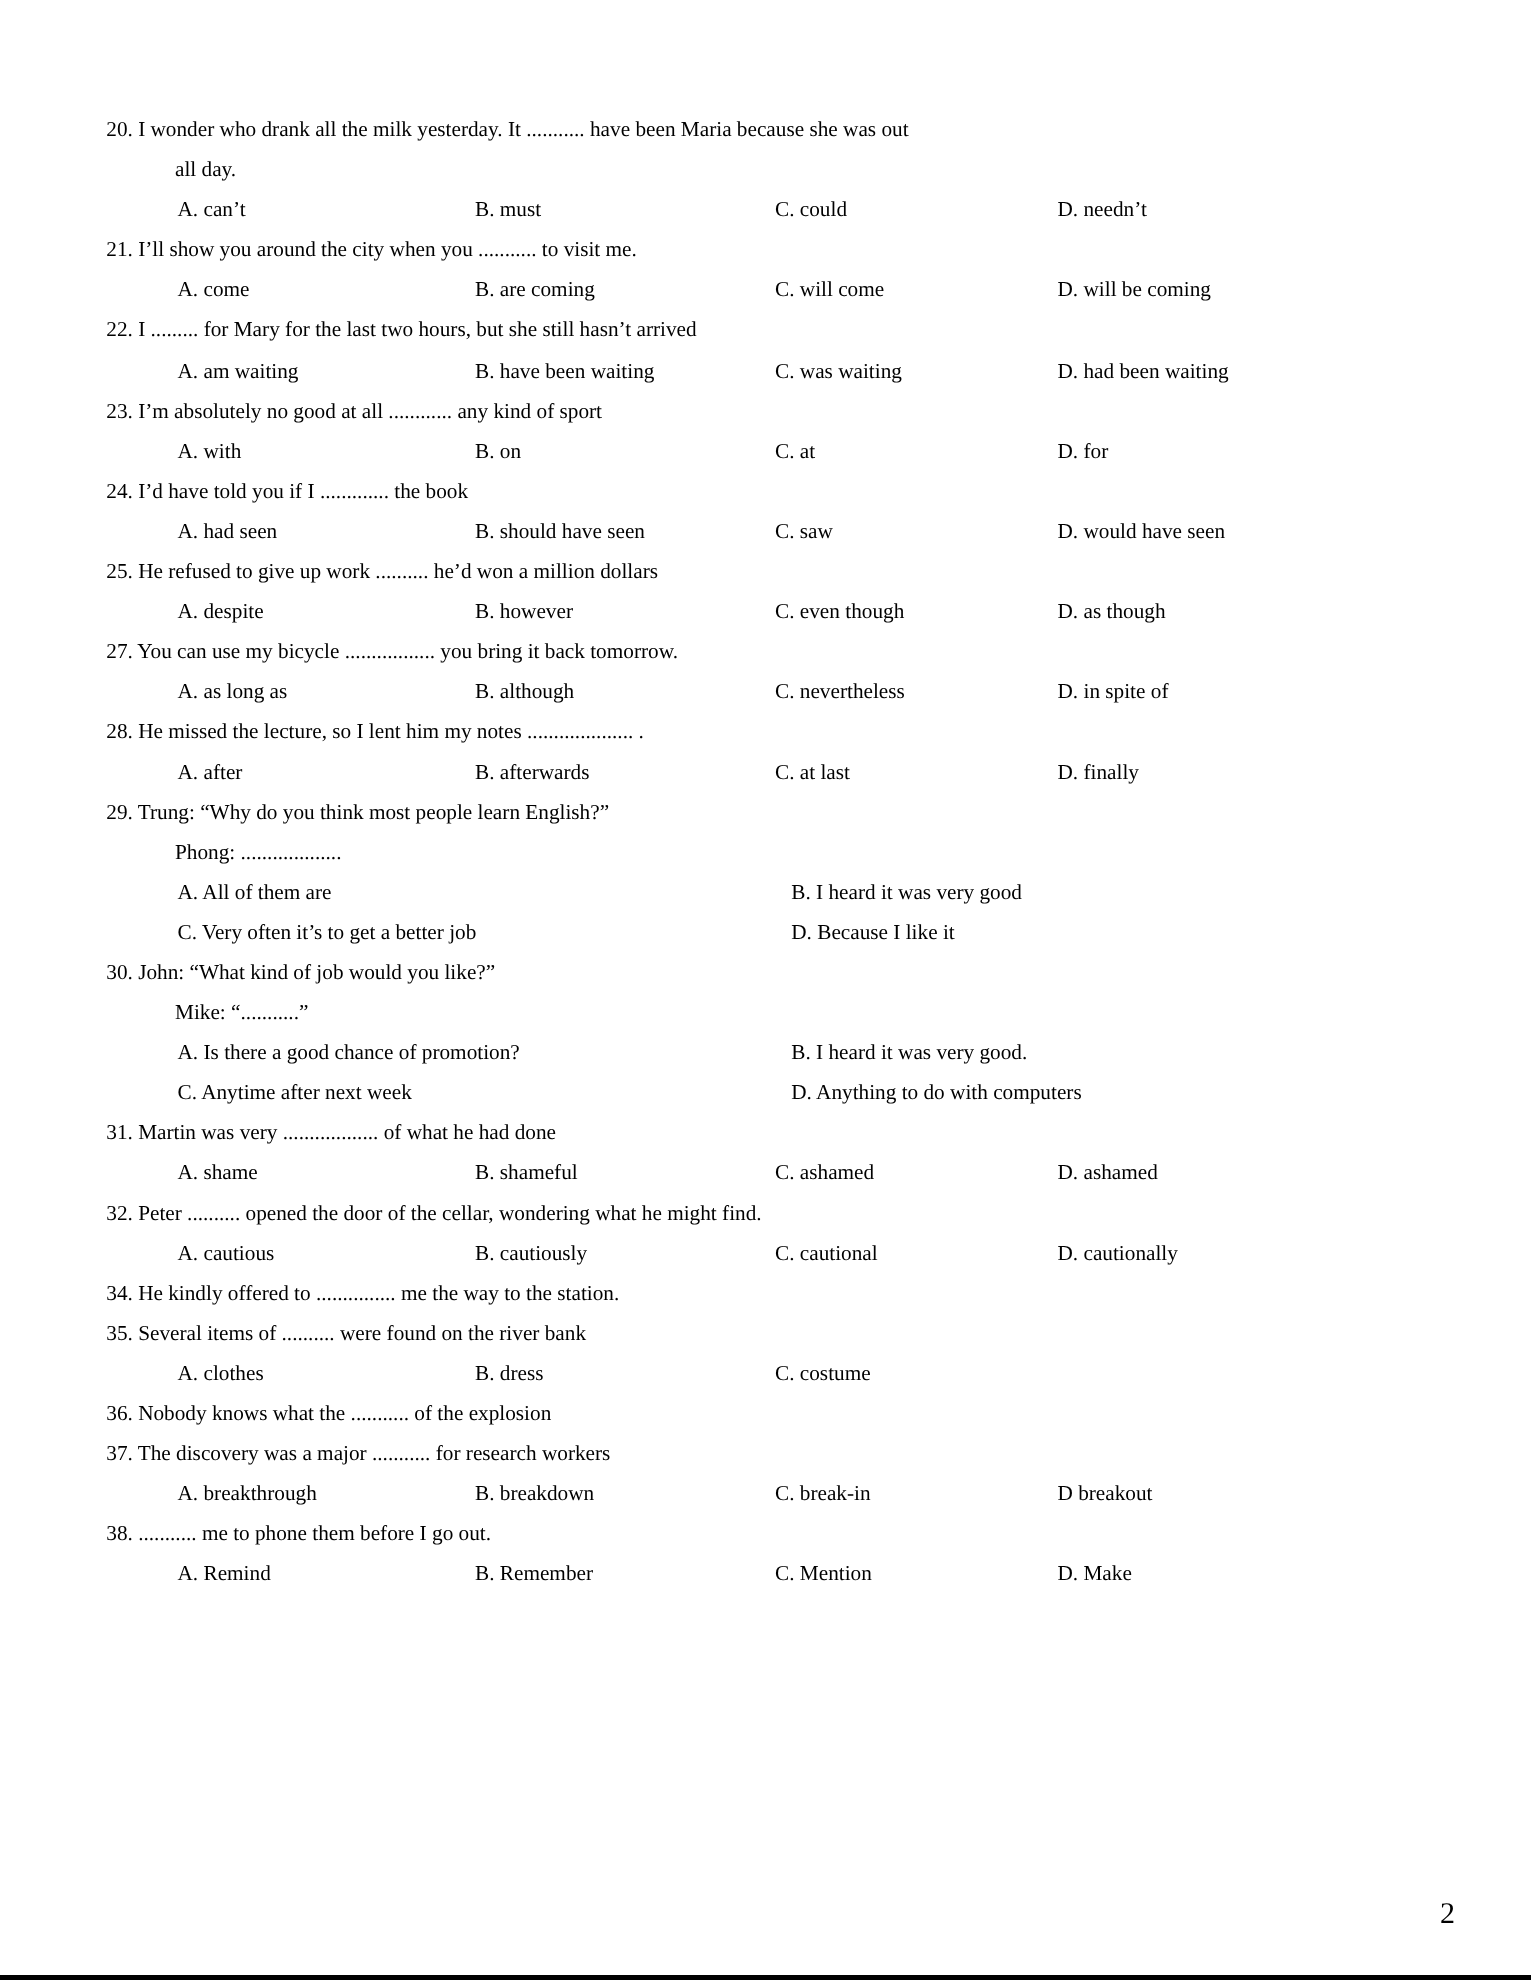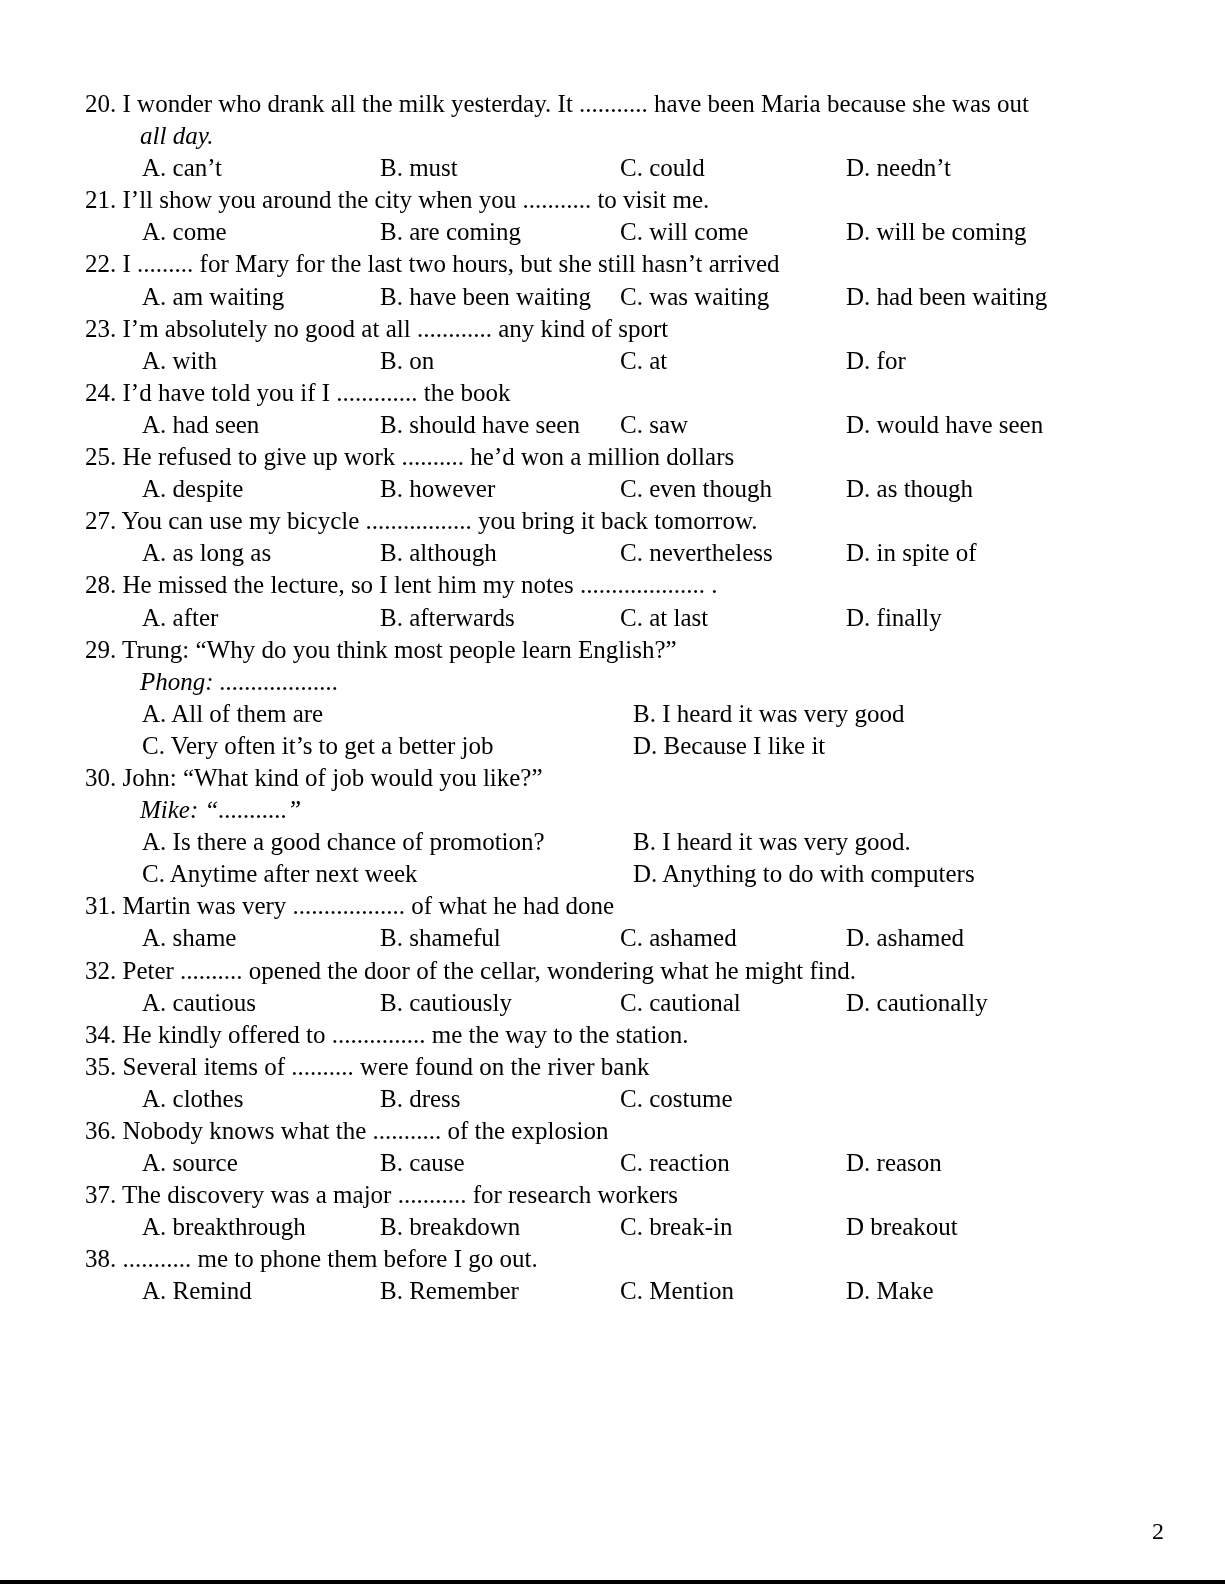--- a/index.html
+++ b/index.html
@@ -14,29 +14,28 @@
     background: #ffffff;
     font-family: "Liberation Serif", serif;
     color: #000000;
     overflow: hidden;
   }
   #content {
     position: absolute;
     left: 85px;
     top: 88px;
     width: 1105px;
-    font-size: 25px;
+    font-size: 17px;
     line-height: 32.1px;
   }
   .qline {
     white-space: nowrap;
   }
   .cont {
     padding-left: 55px;
-    font-style: italic;
   }
   .opts {
     margin-left: 57px;
     display: grid;
   }
   .opts.c4 {
     grid-template-columns: 238px 240px 226px 1fr;
   }
   .opts.c2 {
     grid-template-columns: 478px 1fr;
@@ -187,26 +186,20 @@
       <div class="q">
         <div class="qline">35. Several items of .......... were found on the river bank</div>
         <div class="opts c4">
           <span class="opt">A. clothes</span>
           <span class="opt">B. dress</span>
           <span class="opt">C. costume</span>
         </div>
       </div>
       <div class="q">
         <div class="qline">36. Nobody knows what the ........... of the explosion</div>
-        <div class="opts c4">
-          <span class="opt">A. source</span>
-          <span class="opt">B. cause</span>
-          <span class="opt">C. reaction</span>
-          <span class="opt">D. reason</span>
-        </div>
       </div>
       <div class="q">
         <div class="qline">37. The discovery was a major ........... for research workers</div>
         <div class="opts c4">
           <span class="opt">A. breakthrough</span>
           <span class="opt">B. breakdown</span>
           <span class="opt">C. break-in</span>
           <span class="opt">D breakout</span>
         </div>
       </div>

